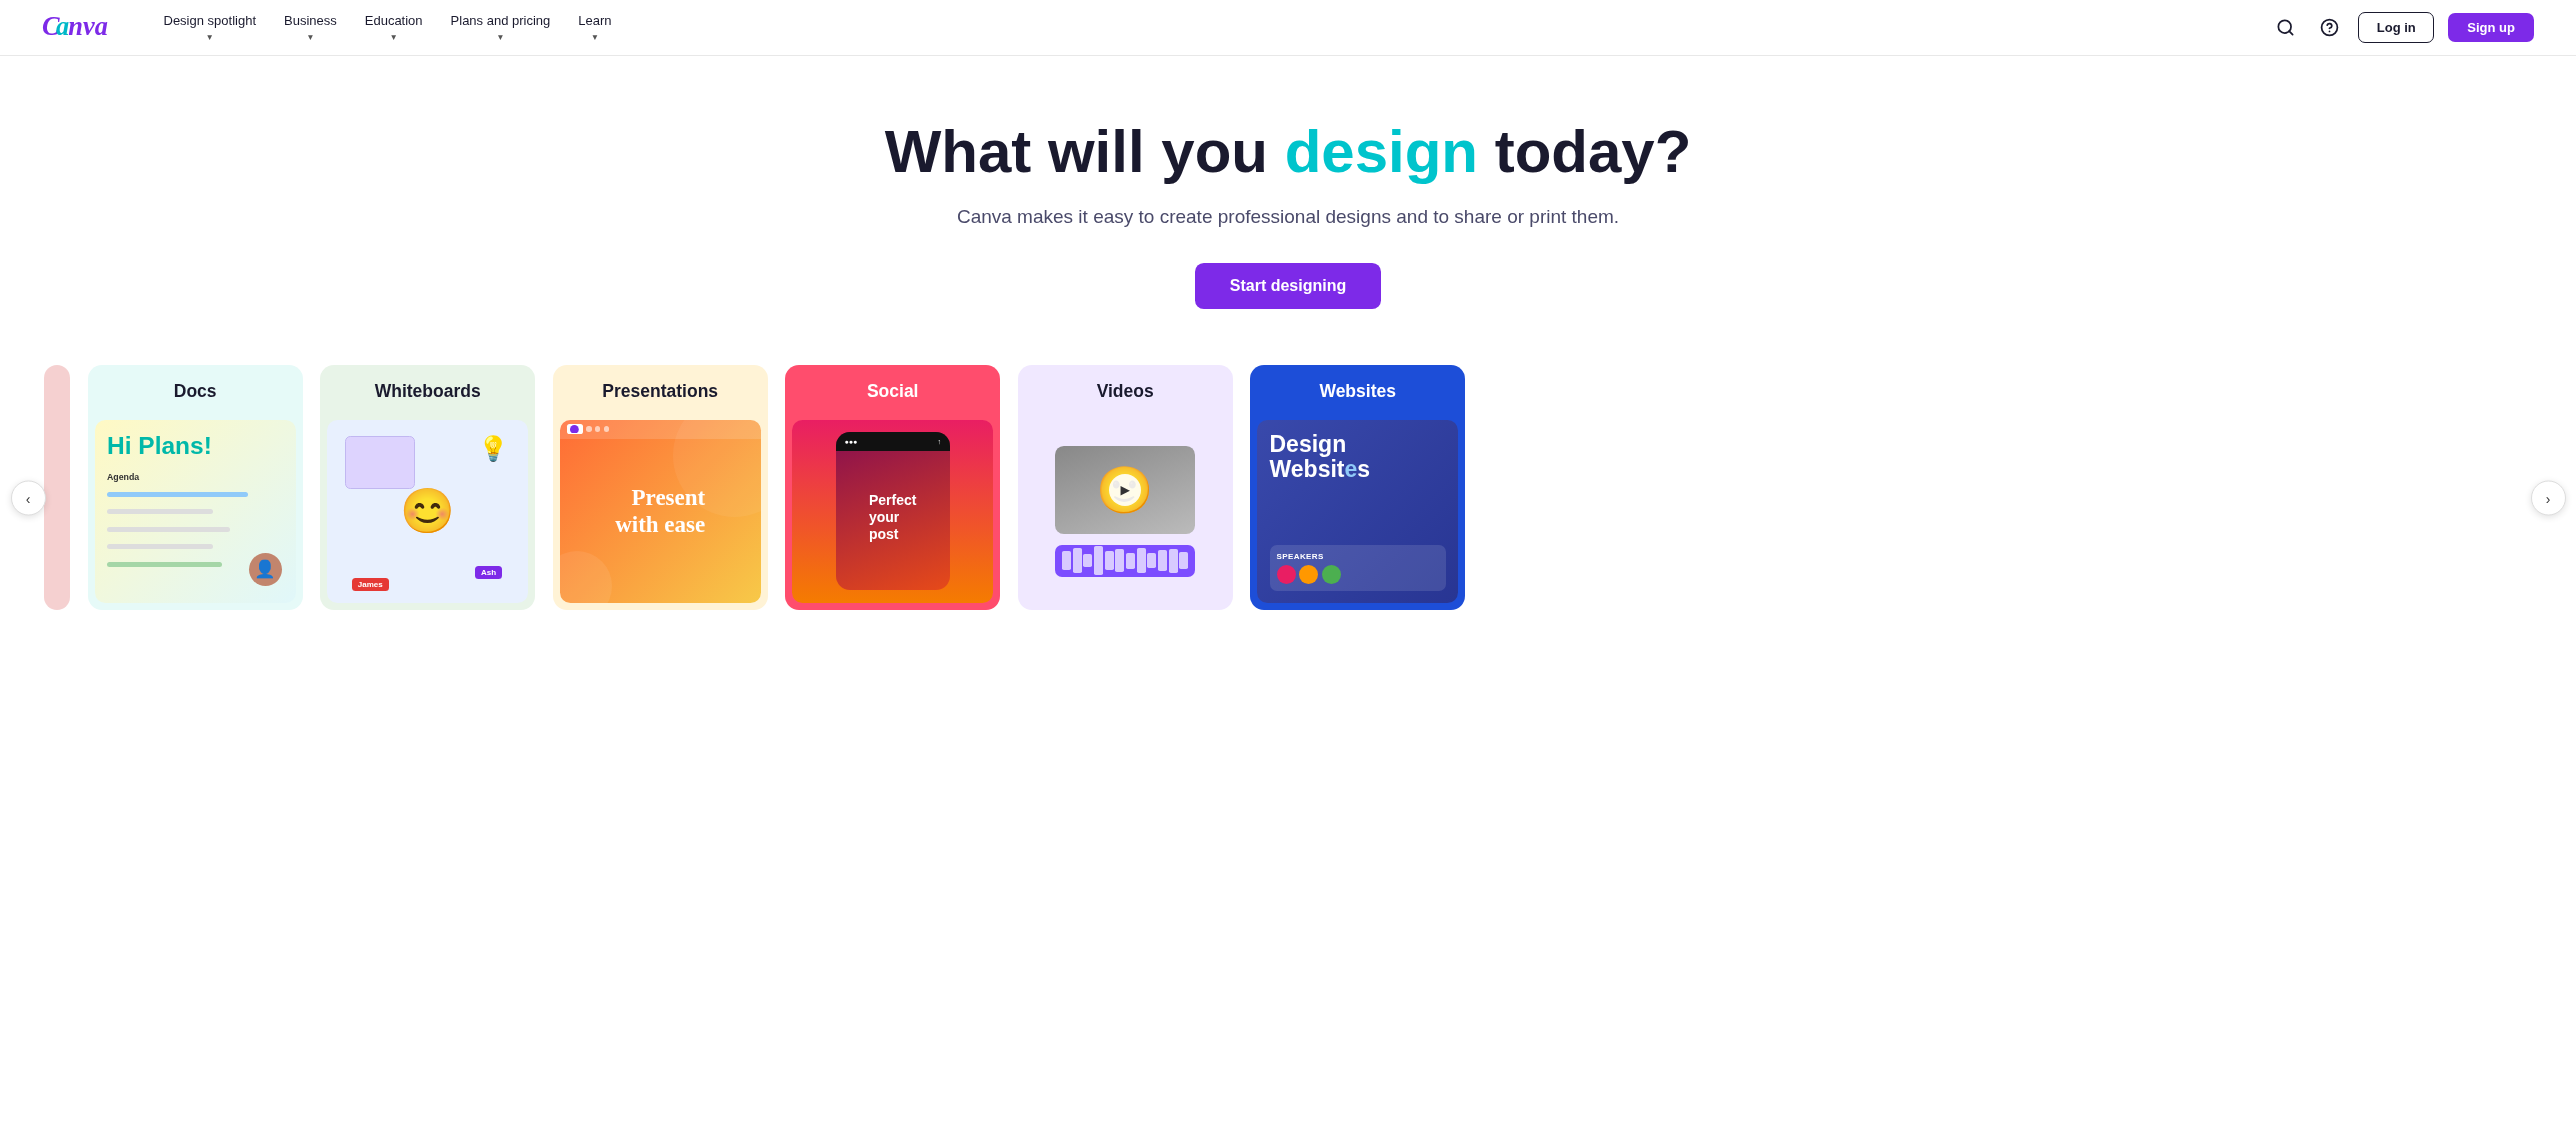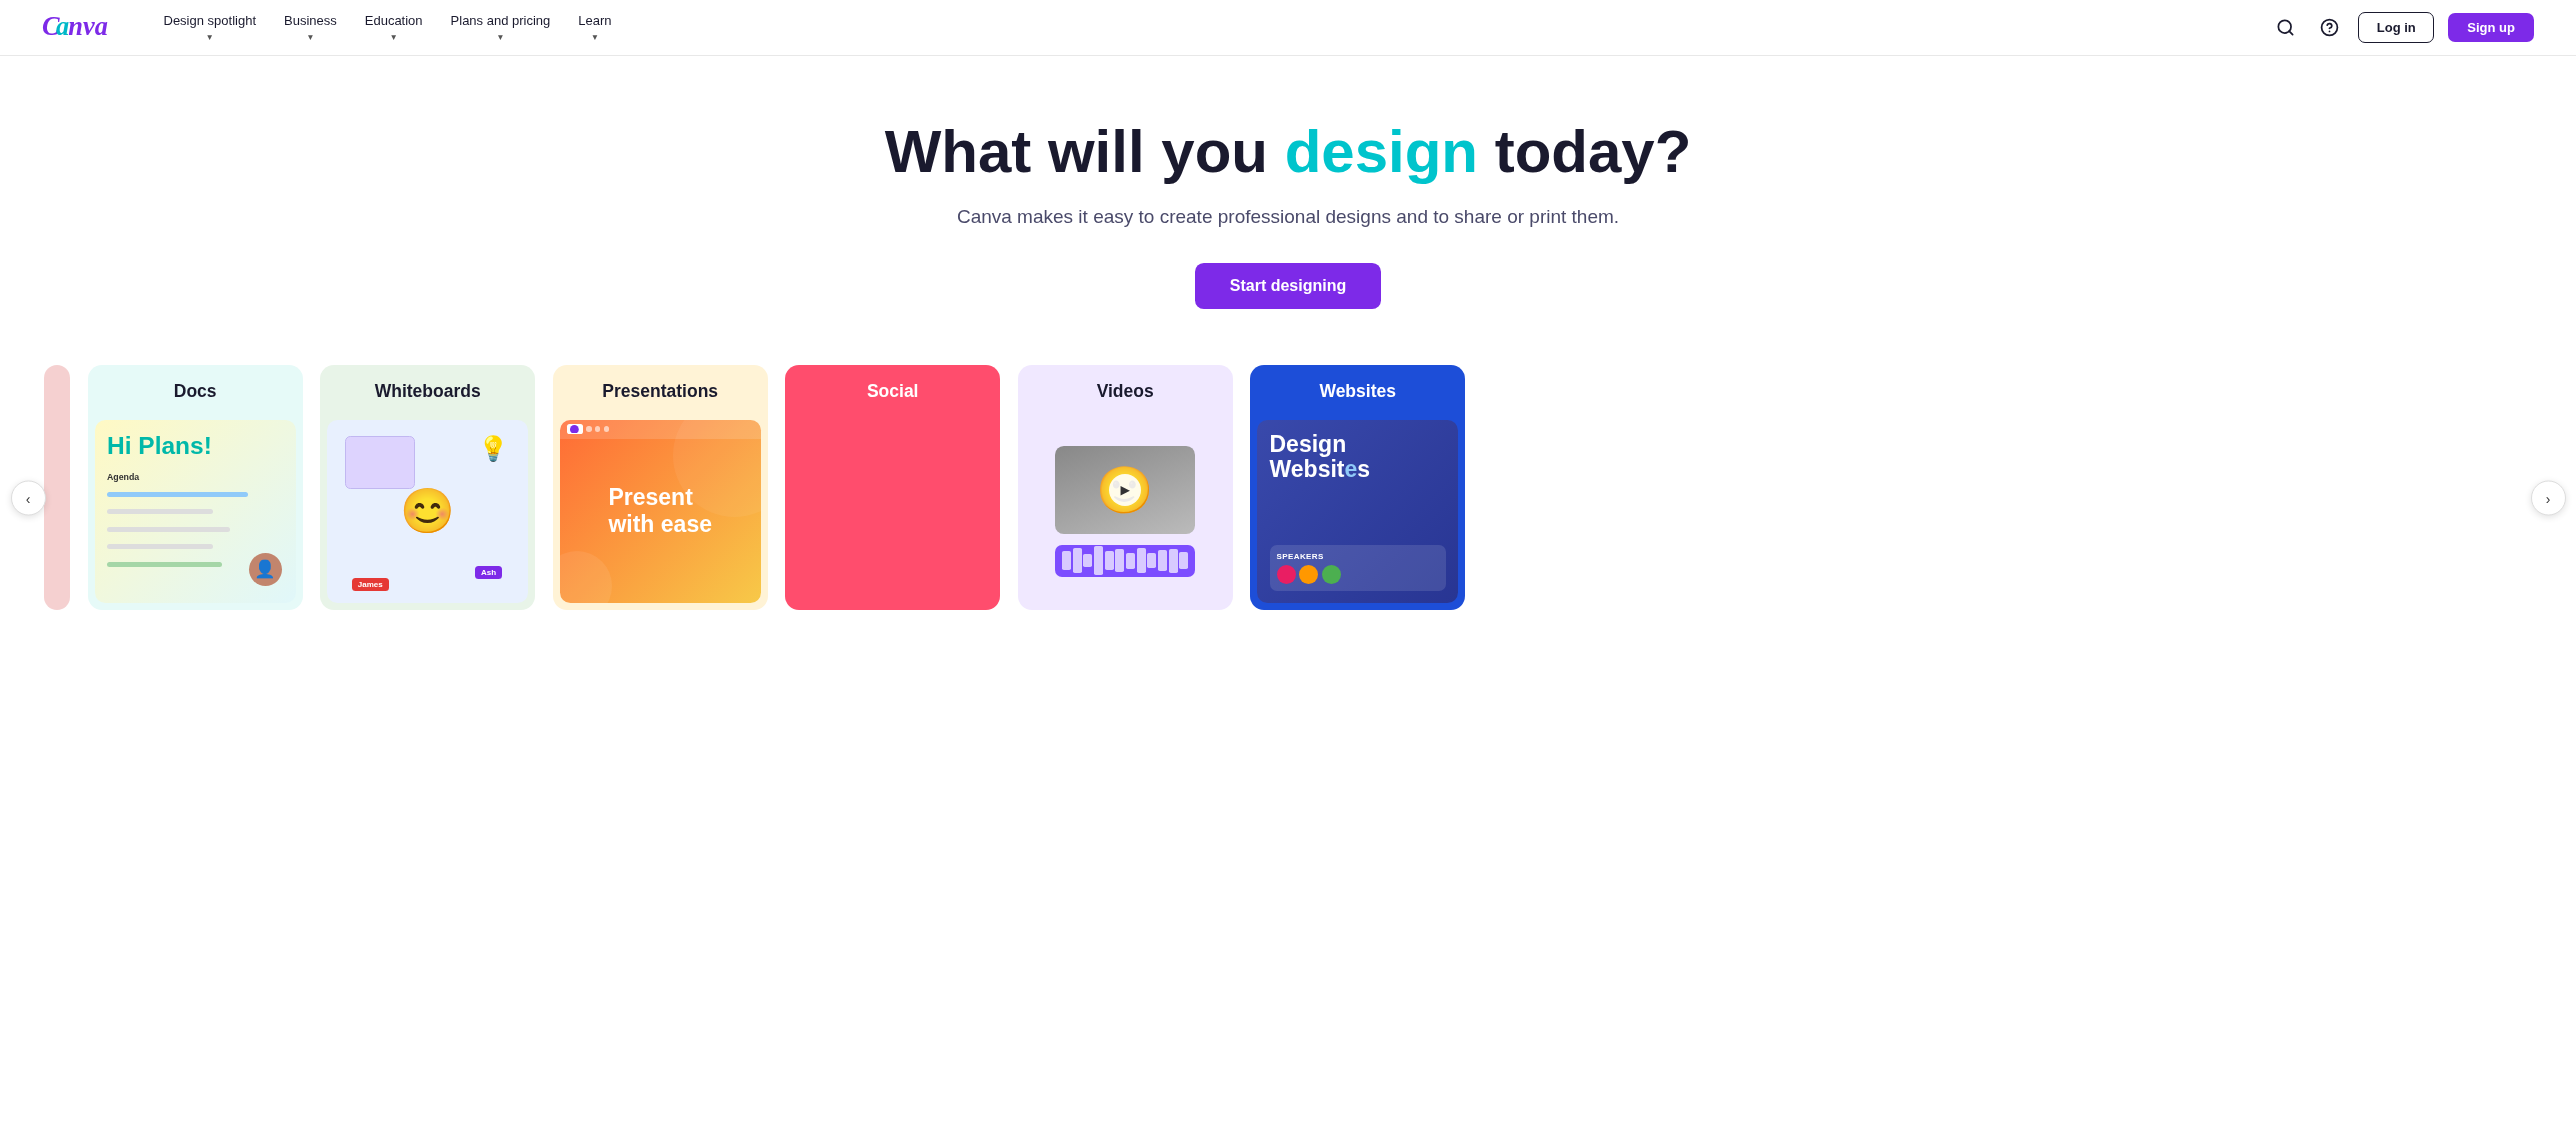--- a/index.html
+++ b/index.html
@@ -126,21 +126,21 @@
 
     .pres-preview {
       background: linear-gradient(135deg, #ff6b35 0%, #f7c948 100%);
       border-radius: 10.5px; margin: 7px;
       height: calc(100% - 14px);
       display: flex; align-items: center; justify-content: center;
       position: relative; overflow: hidden;
     }
     .pres-text {
       font-size: 23px; font-weight: 800; color: #fff;
-      text-align: left; line-height: 1.2; z-index: 2; position: relative;
+      text-align: right; line-height: 1.2; z-index: 2; position: relative; font-family: Liberation Serif, serif;
     }
     .pres-canva-bar {
       position: absolute; top: 0; left: 0; right: 0; height: 19px;
       background: rgba(255,255,255,0.15); display: flex; align-items: center;
       padding: 0 7px; gap: 3.5px;
     }
     .pres-dot { width: 5.3px; height: 5.3px; border-radius: 50%; background: rgba(255,255,255,0.6); }
     .pres-circle {
       position: absolute; width: 88px; height: 88px; border-radius: 50%;
       background: rgba(255,255,255,0.08);
@@ -338,20 +338,35 @@
           </div>
           <div class="pres-circle" style="width:123px;height:123px;top:-26px;right:-35px;background:rgba(255,255,255,0.06);"></div>
           <div class="pres-circle" style="width:70px;height:70px;bottom:-17.5px;left:-17.5px;"></div>
           <div class="pres-text">Present<br>with ease</div>
         </div>
       </div>
     </div>
 
     <div class="card card-social">
       <div class="card-title" style="color:#fff;">Social</div>
+      <div class="card-image-area">
+        <div style="margin:7px;border-radius:10.5px;overflow:hidden;height:calc(100% - 14px);background:linear-gradient(180deg,#e91e63 0%,#f57c00 100%);display:flex;align-items:center;justify-content:center;position:relative;">
+          <div class="social-phone">
+            <div style="position:absolute;top:0;left:0;right:0;height:19px;background:#111;display:flex;align-items:center;justify-content:space-between;padding:0 8.8px;z-index:3;">
+              <span style="color:#fff;font-size:7px;">●●●</span>
+              <span style="color:#fff;font-size:7px;">↑</span>
+            </div>
+            <div style="width:100%;height:100%;background:linear-gradient(160deg,#880e4f 0%,#e64a19 100%);display:flex;align-items:center;justify-content:center;padding:7px;padding-top:19px;">
+              <div style="font-size:6.1px;font-weight:900;color:#fff;line-height:1.2;text-align:left;">
+                <div style="font-size:14px;font-weight:800;color:#fff;">Perfect<br>your<br>post</div>
+              </div>
+            </div>
+          </div>
+        </div>
+      </div>
     </div>
 
     <div class="card card-videos">
       <div class="card-title">Videos</div>
       <div class="card-image-area">
         <div class="videos-preview">
           <div class="videos-thumb">
             <div class="videos-person">
               <div style="font-size:46px;">🙂</div>
             </div>

